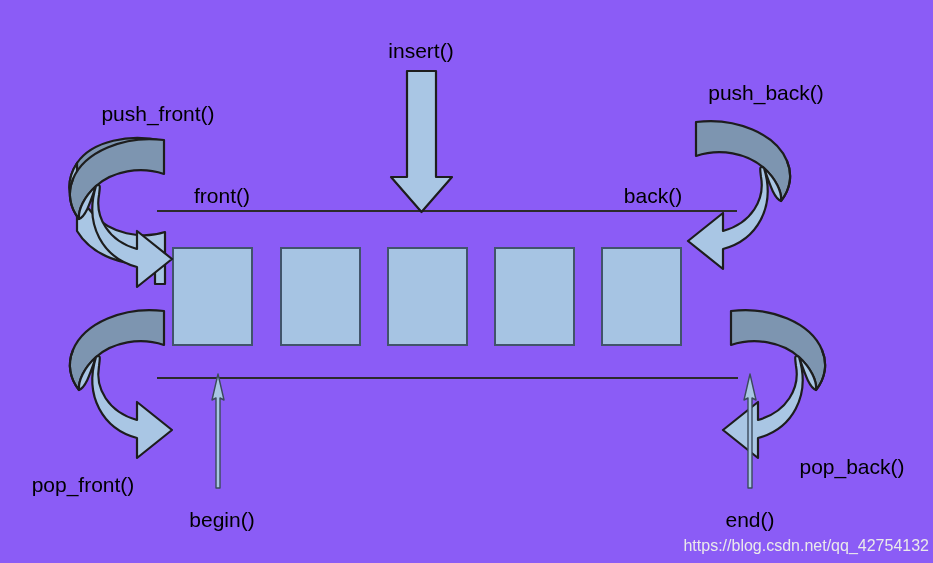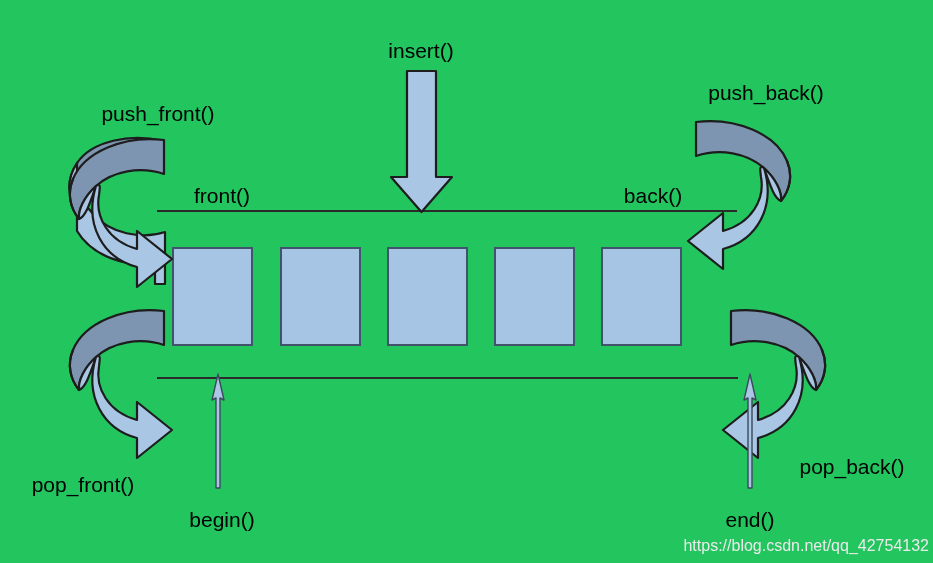--- a/index.html
+++ b/index.html
@@ -7,21 +7,21 @@
     padding: 0;
     background: #ffffff;
   }
   body {
     font-family: "Liberation Sans", sans-serif;
   }
   #canvas {
     position: relative;
     width: 933px;
     height: 563px;
-    background: #22c55e;
+    background: #8b5cf6;
     overflow: hidden;
   }
   #diagram-svg {
     position: absolute;
     left: 0;
     top: 0;
     width: 933px;
     height: 563px;
   }
   .dg-label {

